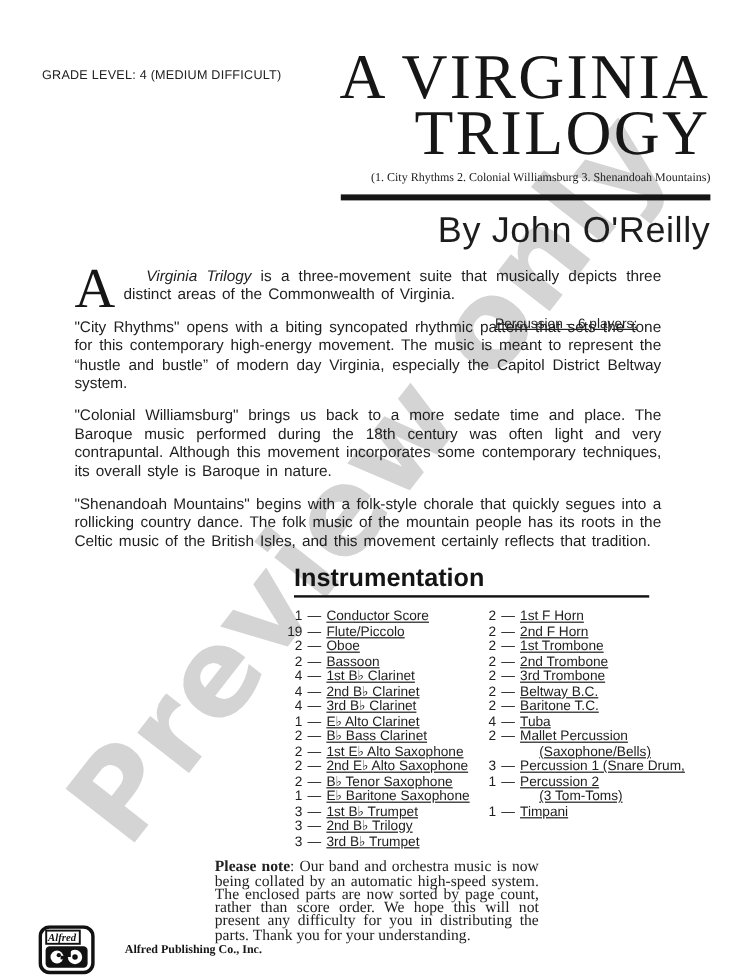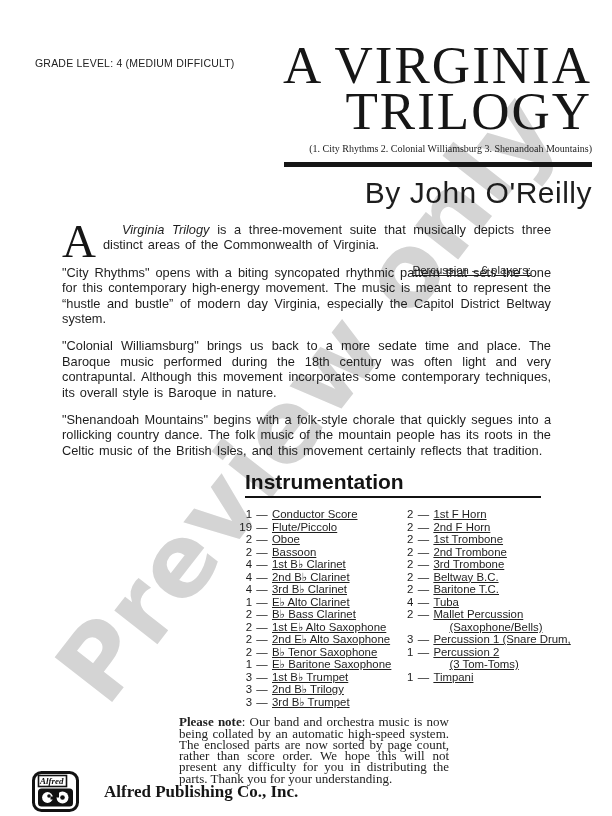--- a/index.html
+++ b/index.html
@@ -48,21 +48,21 @@
   .inst-row.indent .name{padding-left:16px;}
 
   
   .note{margin:8px 0 0 117px;width:270px;font-family:"Liberation Serif",serif;
         font-size:13px;line-height:11.3px;text-align:justify;color:#222;}
   .note b{font-weight:bold;}
 
   
   .footer{position:absolute;left:32px;top:751px;display:flex;align-items:center;gap:25px;margin-top:20px;}
   .logo{width:47px;height:41px;flex:none;}
-  .publisher{font-family:"Liberation Serif",serif;font-weight:bold;font-size:17px;color:#161616;}
+  .publisher{font-family:"Liberation Serif",serif;font-weight:bold;font-size:10px;color:#161616;}
 </style>
 </head>
 <body>
 
 <div class="page">
 
   <div class="watermark">Preview only</div>
 
   <div class="content">
 

